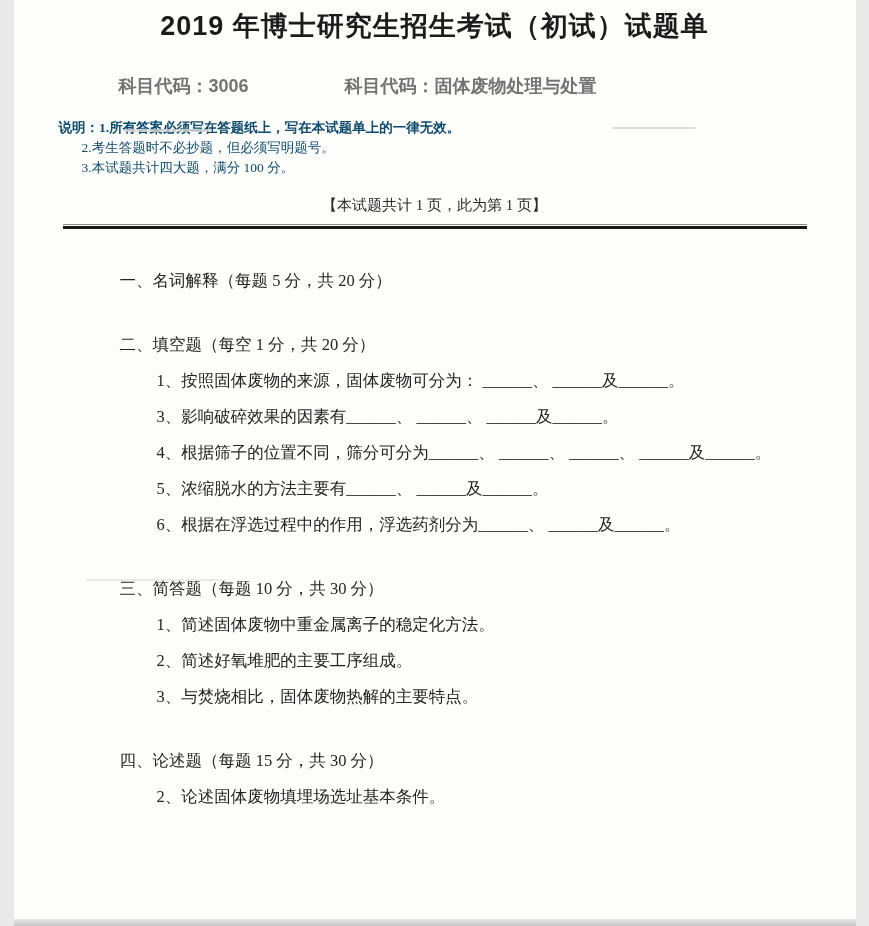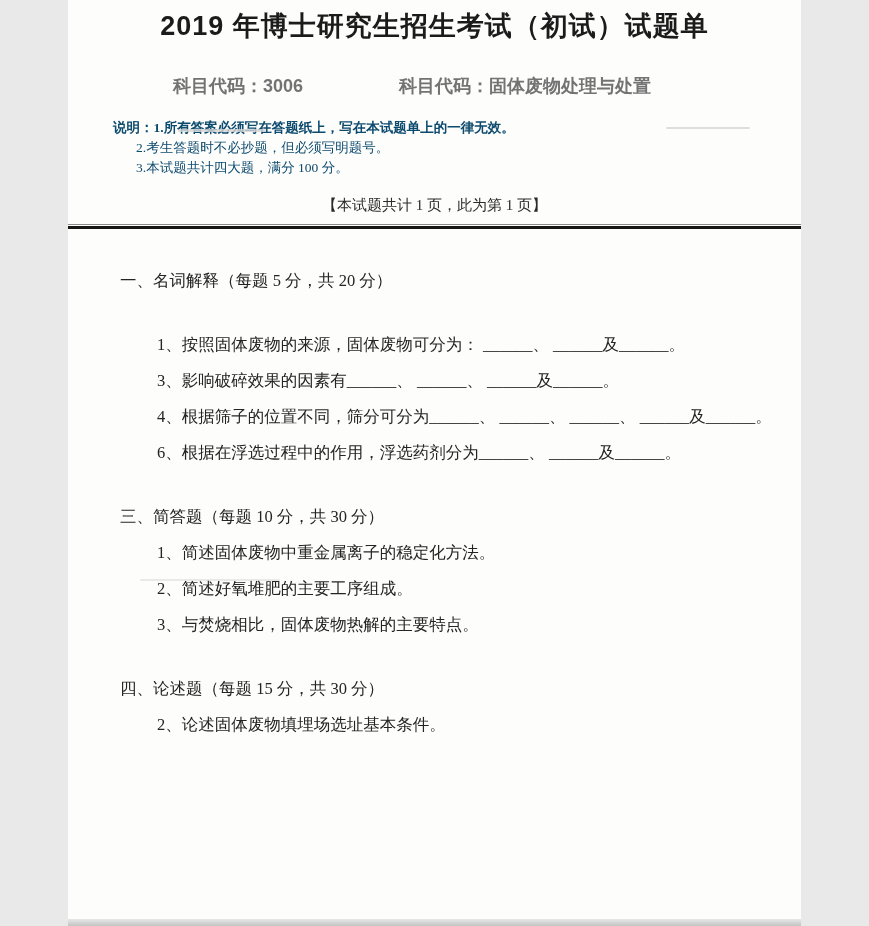--- a/index.html
+++ b/index.html
@@ -1,18 +1,18 @@
 <!DOCTYPE html>
 <html><head>
 <meta charset="utf-8">
 <style>
   html, body { margin: 0; padding: 0; background: #e9e9e9; }
   .page {
     position: relative;
-    width: 733px;
+    width: 842px;
     height: 926px;
     margin: 0 auto;
     background: #fdfdfc;
     overflow: hidden;
     color: #222;
     font-family: "Liberation Serif", "DejaVu Serif", serif;
   }
   .exam-title {
     padding-top: 8px;
     text-align: center;
@@ -45,21 +45,21 @@
     font-size: 15px;
     color: #2a2a2a;
   }
   .rule {
     width: 744px;
     margin: 9px auto 0 auto;
   }
   .rule-thin  { height: 1px; background: #8a8a8a; margin-bottom: 1px; }
   .rule-thick { height: 3px; background: #161616; }
   .content {
-    padding-left: 52px;
+    padding-left: 106px;
     font-size: 16.5px;
     color: #242424;
   }
   .section { margin-top: 44px; }
   .section-first { margin-top: 42px; }
   .section-heading { line-height: 20px; }
   .q-line { margin-top: 16px; padding-left: 37px; line-height: 20px; }
   .terms-row { display: flex; margin-top: 16px; padding-left: 37px; line-height: 20px; }
   .terms-row .term { margin-right: 58px; }
   .terms-row .term:last-child { margin-right: 0; }
@@ -98,23 +98,25 @@
     <div class="rule-thick"></div>
   </div>
 
   <div class="content">
 
     <div class="section section-first">
       <div class="section-heading">一、名词解释（每题 5 分，共 20 分）</div>
     </div>
 
     <div class="section">
+      <div class="section-heading">二、填空题（每空 1 分，共 20 分）</div>
       <div class="q-line">1、按照固体废物的来源，固体废物可分为： ______、 ______及______。</div>
       <div class="q-line">3、影响破碎效果的因素有______、 ______、 ______及______。</div>
       <div class="q-line">4、根据筛子的位置不同，筛分可分为______、 ______、 ______、 ______及______。</div>
+      <div class="q-line">5、浓缩脱水的方法主要有______、 ______及______。</div>
       <div class="q-line">6、根据在浮选过程中的作用，浮选药剂分为______、 ______及______。</div>
     </div>
 
     <div class="section">
       <div class="section-heading">三、简答题（每题 10 分，共 30 分）</div>
       <div class="q-line">1、简述固体废物中重金属离子的稳定化方法。</div>
       <div class="q-line">2、简述好氧堆肥的主要工序组成。</div>
       <div class="q-line">3、与焚烧相比，固体废物热解的主要特点。</div>
     </div>
 

